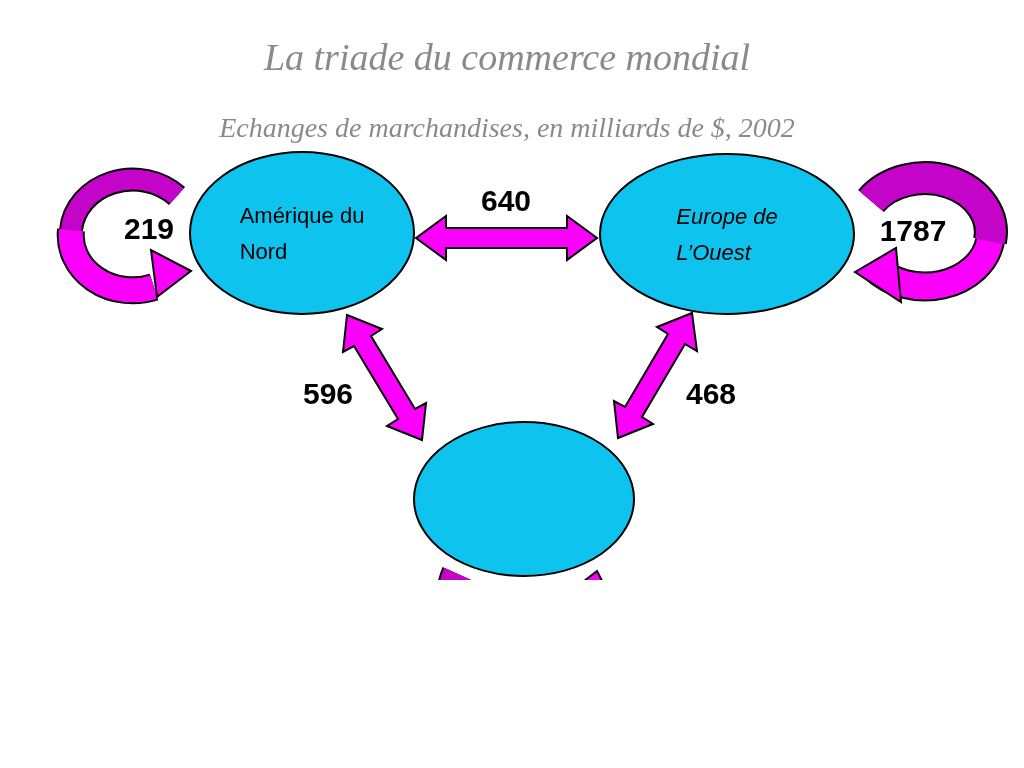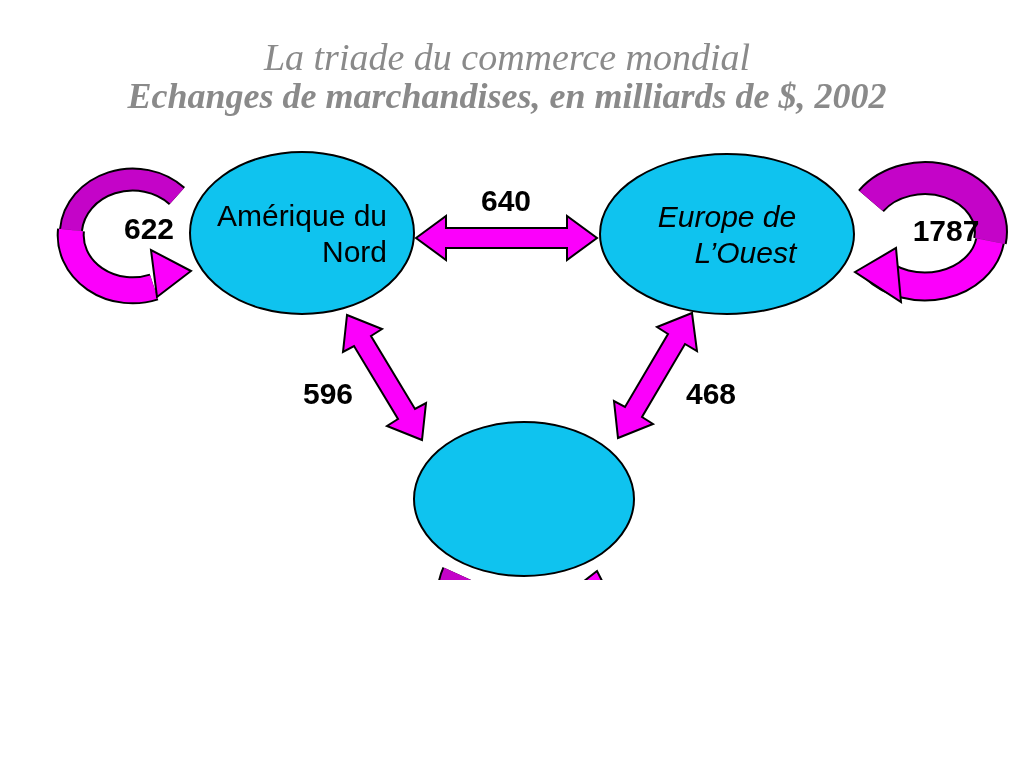--- a/index.html
+++ b/index.html
@@ -7,28 +7,28 @@
     position:relative;width:1024px;height:580px;background:#ffffff;
     font-family:"Liberation Sans",sans-serif;overflow:hidden;
   }
   .diagram-svg{position:absolute;left:0;top:0;}
   .title{
     position:absolute;left:507px;top:57px;transform:translate(-50%,-50%);
     font-family:"Liberation Serif",serif;font-style:italic;
     font-size:38px;color:var(--title-color,#8a8a8a);white-space:nowrap;
   }
   .subtitle{
-    position:absolute;left:507px;top:96px;transform:translate(-50%,-50%);
+    position:absolute;left:507px;top:128px;transform:translate(-50%,-50%);
     font-family:"Liberation Serif",serif;font-style:italic;
-    font-size:36px;color:var(--title-color,#8a8a8a);white-space:nowrap;font-weight:bold;
+    font-size:28px;color:var(--title-color,#8a8a8a);white-space:nowrap;
   }
   .node-label{
     position:absolute;transform:translate(-50%,-50%);
-    font-size:30px;line-height:36px;color:var(--label-color,#000);
-    text-align:right;white-space:pre-line;
+    font-size:22px;line-height:36px;color:var(--label-color,#000);
+    text-align:left;white-space:pre-line;
   }
   .flow-value{
     position:absolute;transform:translate(-50%,-50%);
     font-size:30px;font-weight:bold;color:var(--label-color,#000);white-space:nowrap;
   }
   .node{fill:var(--node-fill,#0fc3ef);stroke:#000;stroke-width:2;}
   .dblarrow{fill:var(--arrow-bright,#fb00fb);stroke:#000;stroke-width:2;stroke-linejoin:miter;}
   .loop-outline{fill:none;stroke:#000;}
   .loop-dark{fill:none;stroke:var(--arrow-dark,#c404c8);}
   .loop-bright{fill:none;stroke:var(--arrow-bright,#fb00fb);}
@@ -78,17 +78,17 @@
   <div class="subtitle">Echanges de marchandises, en milliards de $, 2002</div>
 
   <div class="node-label" style="left:302px;top:234px;">Amérique du
 Nord</div>
   <div class="node-label" style="left:727px;top:235px;font-style:italic;">Europe de
 L’Ouest</div>
 
   <div class="flow-value" style="left:506px;top:201px;">640</div>
   <div class="flow-value" style="left:328px;top:394px;">596</div>
   <div class="flow-value" style="left:711px;top:394px;text-align:right;">468</div>
-  <div class="flow-value" style="left:149px;top:229px;">622</div>
-  <div class="flow-value" style="left:913px;top:231px;margin-left:33px;">1787</div>
+  <div class="flow-value" style="left:149px;top:229px;">219</div>
+  <div class="flow-value" style="left:913px;top:231px;">1787</div>
   <div class="flow-value" style="left:506px;top:607px;">792</div>
 
 </div>
 
 </body></html>

